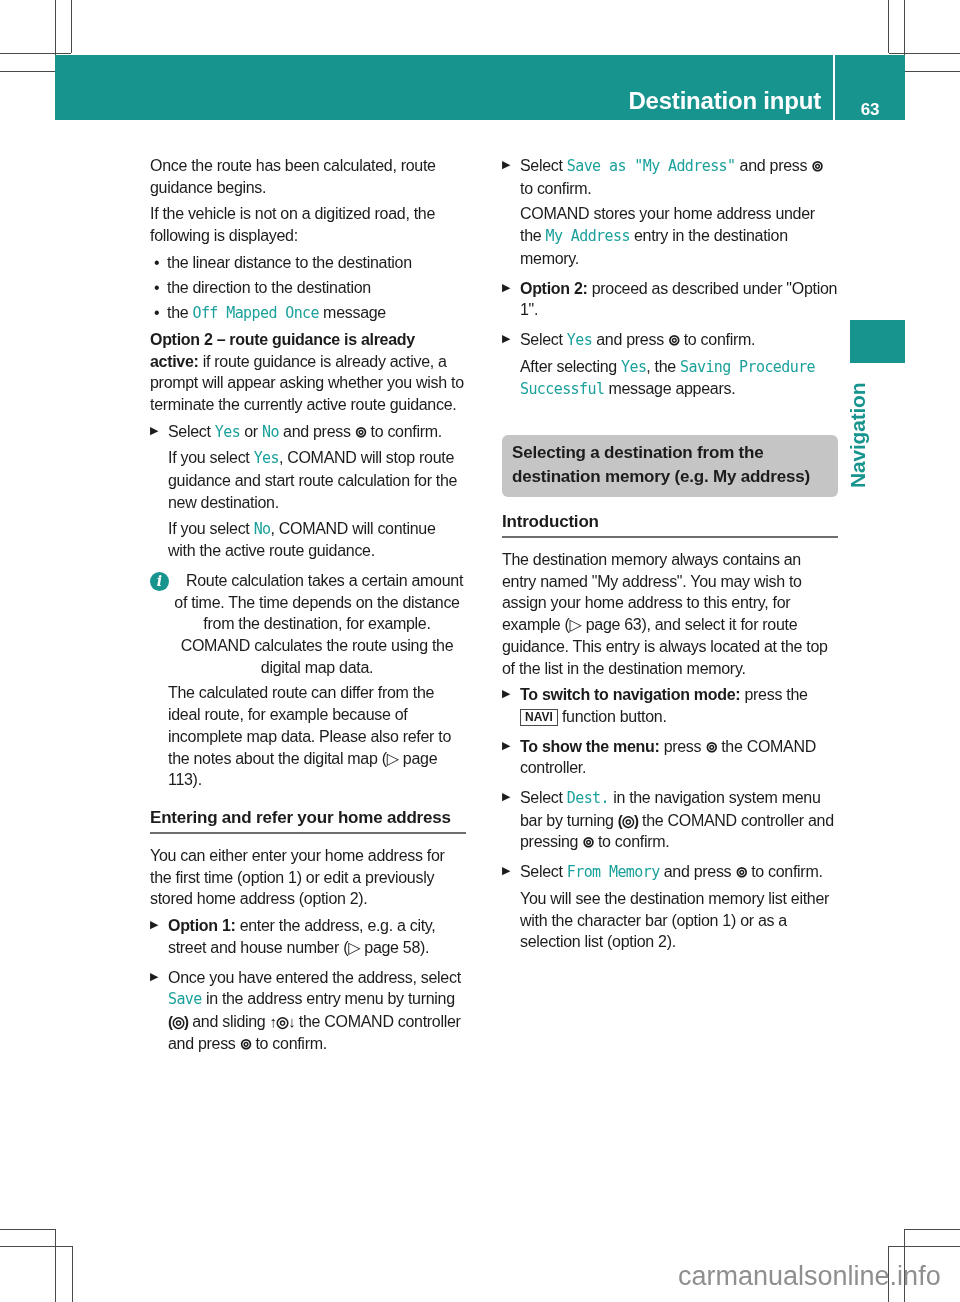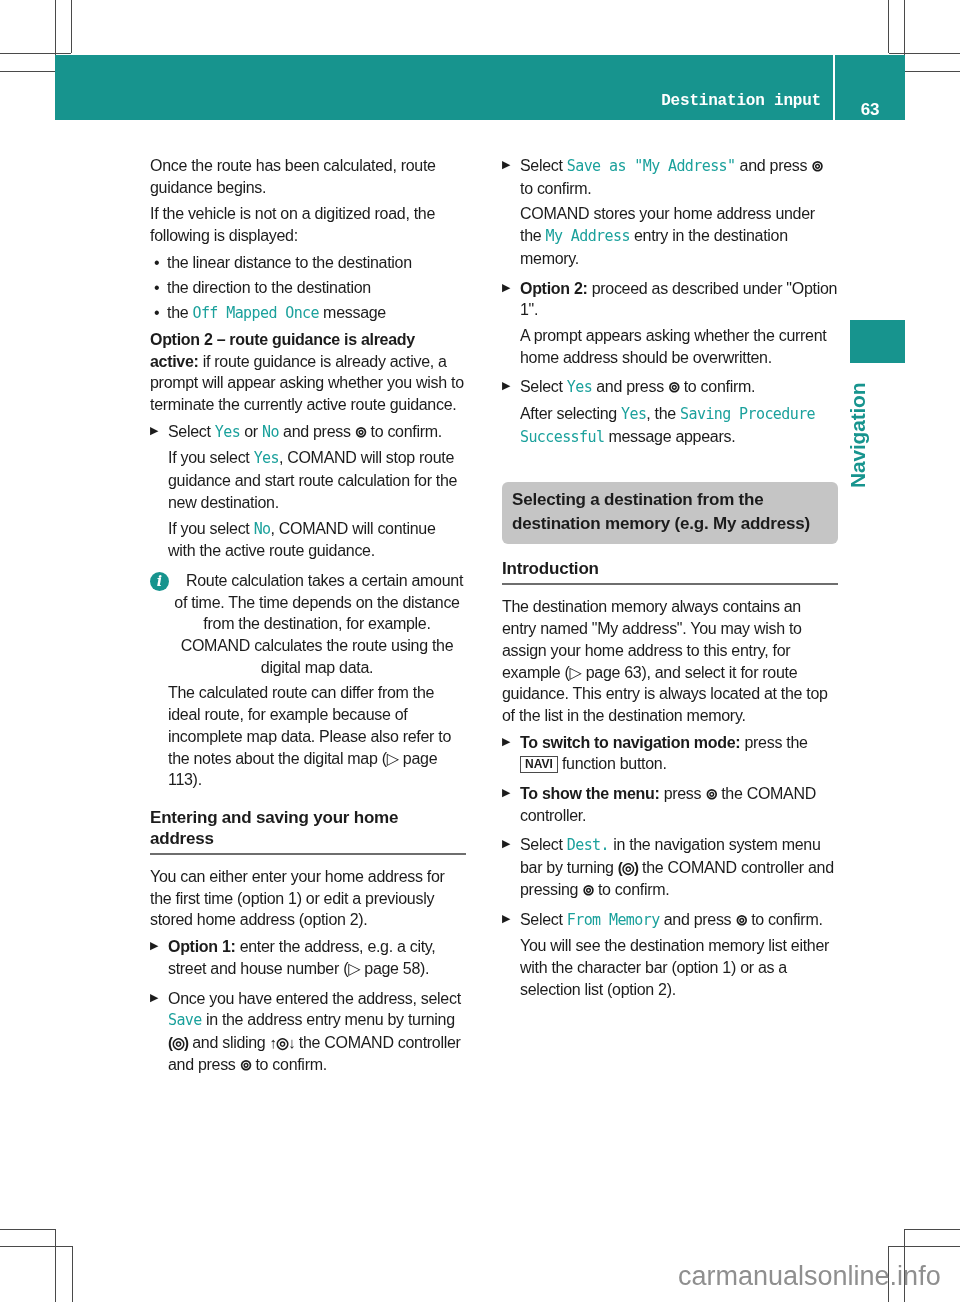--- a/index.html
+++ b/index.html
@@ -17,22 +17,22 @@
     font-family:"Liberation Sans",sans-serif;color:var(--ink);
     font-size:16px;line-height:21.7px;letter-spacing:-0.3px;
   }
   .cm{position:absolute;background:var(--mark);}
   
   .topbar{
     position:absolute;left:55px;top:55px;width:850px;height:65px;
     background:var(--teal);display:flex;align-items:flex-end;
   }
   .topbar-title{
-    flex:1;text-align:right;color:#fff;font-weight:bold;font-size:16px;
-    letter-spacing:-0.2px;padding:0 12px 9px 12px;line-height:20px;font-family:Liberation Mono, monospace;
+    flex:1;text-align:right;color:#fff;font-weight:bold;font-size:24px;
+    letter-spacing:-0.2px;padding:0 12px 9px 12px;line-height:20px;
   }
   .topbar-page{
     width:70px;border-left:2px solid #fff;color:#fff;font-weight:bold;font-size:17px;
     text-align:center;align-self:stretch;display:flex;align-items:flex-end;justify-content:center;
     padding-bottom:2px;line-height:17px;
   }
   
   .tab-block{position:absolute;left:850px;top:320px;width:55px;height:43px;background:var(--teal);}
   .tab-label{
     position:absolute;left:843px;top:374px;width:30px;height:122px;
@@ -146,21 +146,21 @@
       </div>
       <div class="note">
         <span class="info-icon">
           <span class="info-i">i</span>
         </span>
         <div class="note-body">
           <p class="note-p"><span class="run-p">Route calculation takes a certain amount of time. The time depends on the distance from the destination, for example. COMAND calculates the route using the digital map data.</span></p>
           <p class="note-p"><span class="run-p">The calculated route can differ from the ideal route, for example because of incomplete map data. Please also refer to the notes about the digital map (▷ page 113).</span></p>
         </div>
       </div>
-      <h3 class="sec-heading">Entering and saving your home address</h3>
+      <h3 class="sec-heading">Entering and refer your home address</h3>
       <p class="para"><span class="run-p">You can either enter your home address for the first time (option 1) or edit a previously stored home address (option 2).</span></p>
       <div class="action">
         <span class="action-arrow">▶</span>
         <div class="action-body">
           <p class="lead"><span class="run-b">Option 1:</span><span class="run-p"> enter the address, e.g. a city, street and house number (▷ page 58).</span></p>
         </div>
       </div>
       <div class="action">
         <span class="action-arrow">▶</span>
         <div class="action-body">
@@ -173,21 +173,20 @@
         <span class="action-arrow">▶</span>
         <div class="action-body">
           <p class="lead"><span class="run-p">Select </span><span class="run-c">Save as "My Address"</span><span class="run-p"> and press </span><span class="run-s">⊚</span><span class="run-p"> to confirm.</span></p>
           <p class="sub"><span class="run-p">COMAND stores your home address under the </span><span class="run-c">My Address</span><span class="run-p"> entry in the destination memory.</span></p>
         </div>
       </div>
       <div class="action">
         <span class="action-arrow">▶</span>
         <div class="action-body">
           <p class="lead"><span class="run-b">Option 2:</span><span class="run-p"> proceed as described under "Option 1".</span></p>
-          <p class="sub"><span class="run-p">A prompt appears asking whether the current home address should be overwritten.</span></p>
         </div>
       </div>
       <div class="action">
         <span class="action-arrow">▶</span>
         <div class="action-body">
           <p class="lead"><span class="run-p">Select </span><span class="run-c">Yes</span><span class="run-p"> and press </span><span class="run-s">⊚</span><span class="run-p"> to confirm.</span></p>
           <p class="sub"><span class="run-p">After selecting </span><span class="run-c">Yes</span><span class="run-p">, the </span><span class="run-c">Saving Procedure Successful</span><span class="run-p"> message appears.</span></p>
         </div>
       </div>
       <h2 class="box-heading">Selecting a destination from the destination memory (e.g. My address)</h2>

